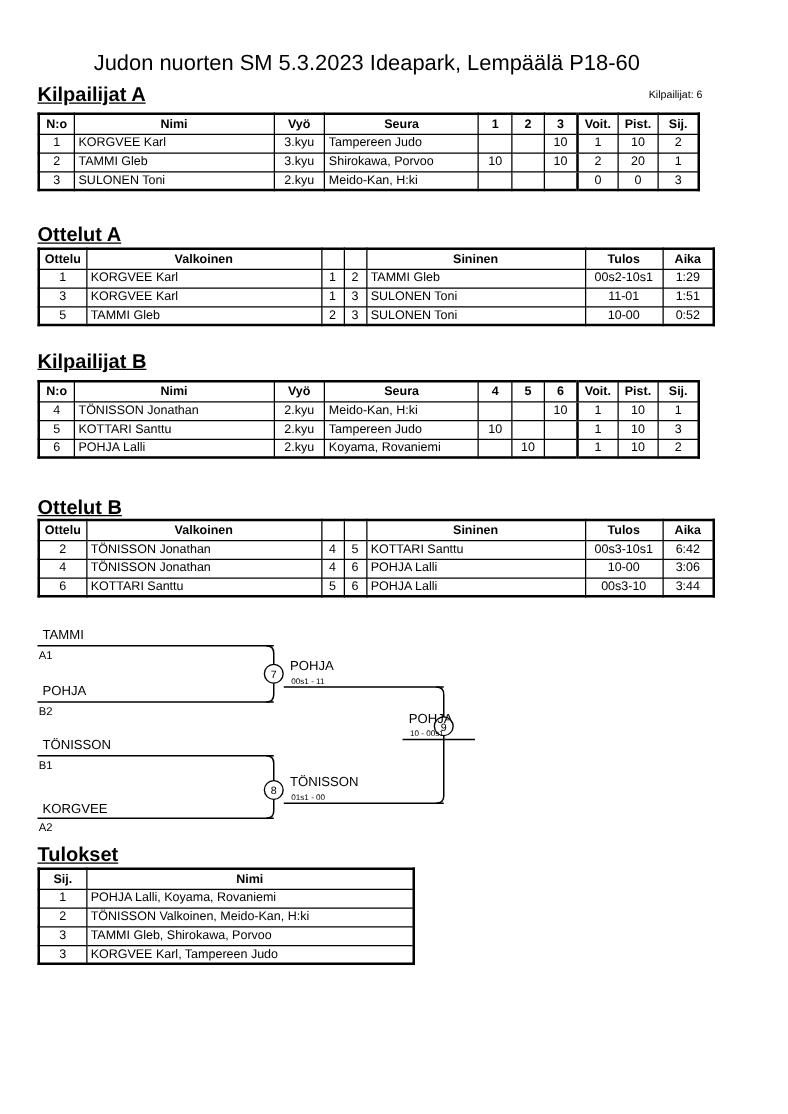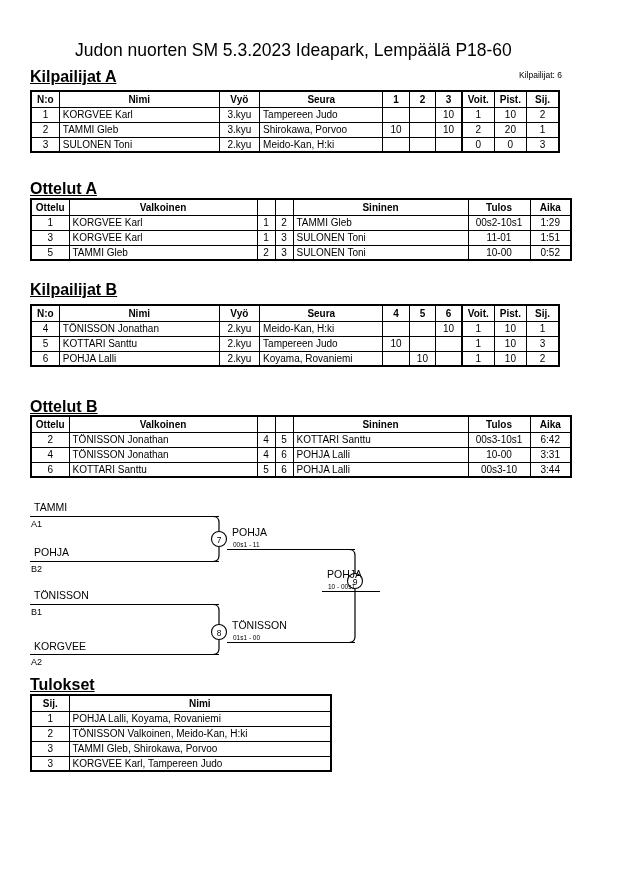--- a/index.html
+++ b/index.html
@@ -373,21 +373,21 @@
         <td class="c">00s3-10s1</td>
         <td class="c">6:42</td>
       </tr>
       <tr>
         <td class="c">4</td>
         <td class="l">TÖNISSON Jonathan</td>
         <td class="c">4</td>
         <td class="c">6</td>
         <td class="l">POHJA Lalli</td>
         <td class="c">10-00</td>
-        <td class="c">3:31</td>
+        <td class="c">3:06</td>
       </tr>
       <tr>
         <td class="c">6</td>
         <td class="l">KOTTARI Santtu</td>
         <td class="c">5</td>
         <td class="c">6</td>
         <td class="l">POHJA Lalli</td>
         <td class="c">00s3-10</td>
         <td class="c">3:44</td>
       </tr>

